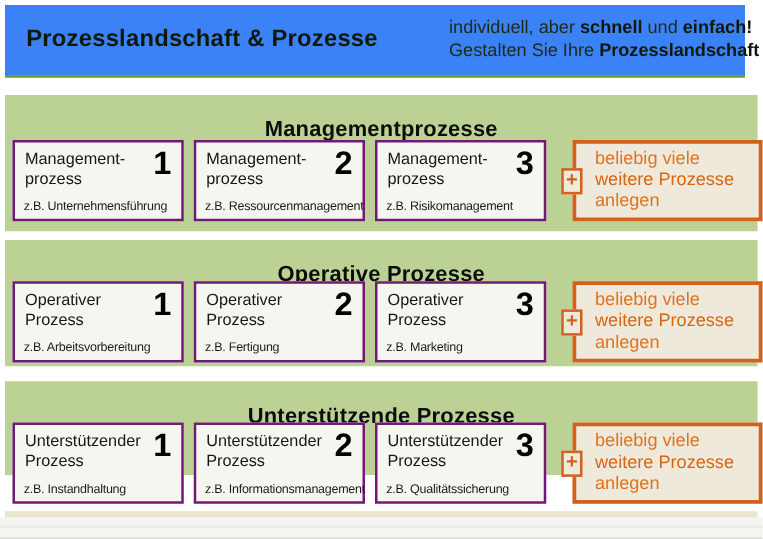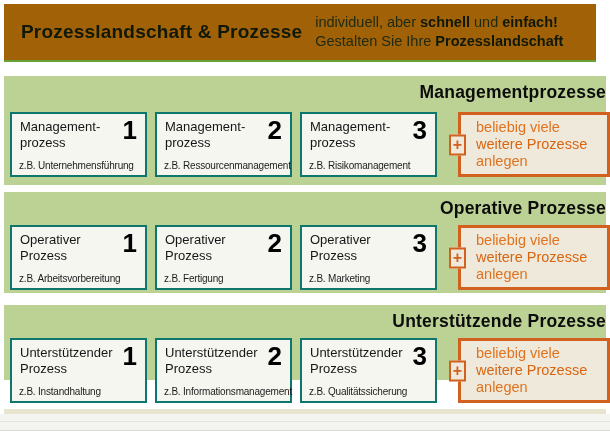--- a/index.html
+++ b/index.html
@@ -6,57 +6,58 @@
   body{
     width:610px;height:431px;
     background:#ffffff;
     font-family:"Liberation Sans", sans-serif;
     position:relative;
     overflow:hidden;
   }
   
   .topbar{
     position:absolute;left:4px;top:4px;width:592px;height:58px;
-    background:#a16207;
+    background:#3b82f6;
     border-bottom:2px solid #64a237;
     display:flex;align-items:center;
     box-sizing:border-box;
+    gap:44px;
   }
   .topbar-title{
     font-size:19px;font-weight:bold;color:#10180a;
     padding-left:17px;letter-spacing:.2px;white-space:nowrap;
   }
   .tagline{
     margin-left:13px;font-size:14.5px;color:#1d2a14;line-height:19px;white-space:nowrap;
   }
   .tagline b{color:#10180a;}
   
   .band{
     position:absolute;left:4px;width:602px;
     background:#bcd294;
     box-sizing:border-box;
   }
   .band-1{top:76px;height:109px;}
   .band-2{top:192px;height:101px;}
   .band-3{top:305px;height:75px;}
   .band h2{
-    margin:0;padding-top:6px;text-align:right;
+    margin:0;padding-top:17px;text-align:center;
     font-size:17.5px;font-weight:bold;color:#0c0c0c;letter-spacing:.2px;
   }
   .row{
     position:absolute;left:6px;display:flex;
   }
   .band-1 .row{top:36px;}
   .band-2 .row{top:33px;border-radius:15px;}
   .band-3 .row{top:33px;}
   
   .pbox{
     width:133px;height:61px;
     background:#f6f6f1;
-    border:2px solid #0f766e;
+    border:2px solid #701a75;
     position:relative;
     margin-right:8px;
     box-sizing:content-box;
   }
   .pbox-title{
     padding:5px 0 0 8px;font-size:13px;line-height:16px;color:#161616;
   }
   .pbox-title span{display:block;}
   .pbox-num{
     position:absolute;top:1px;right:8px;

